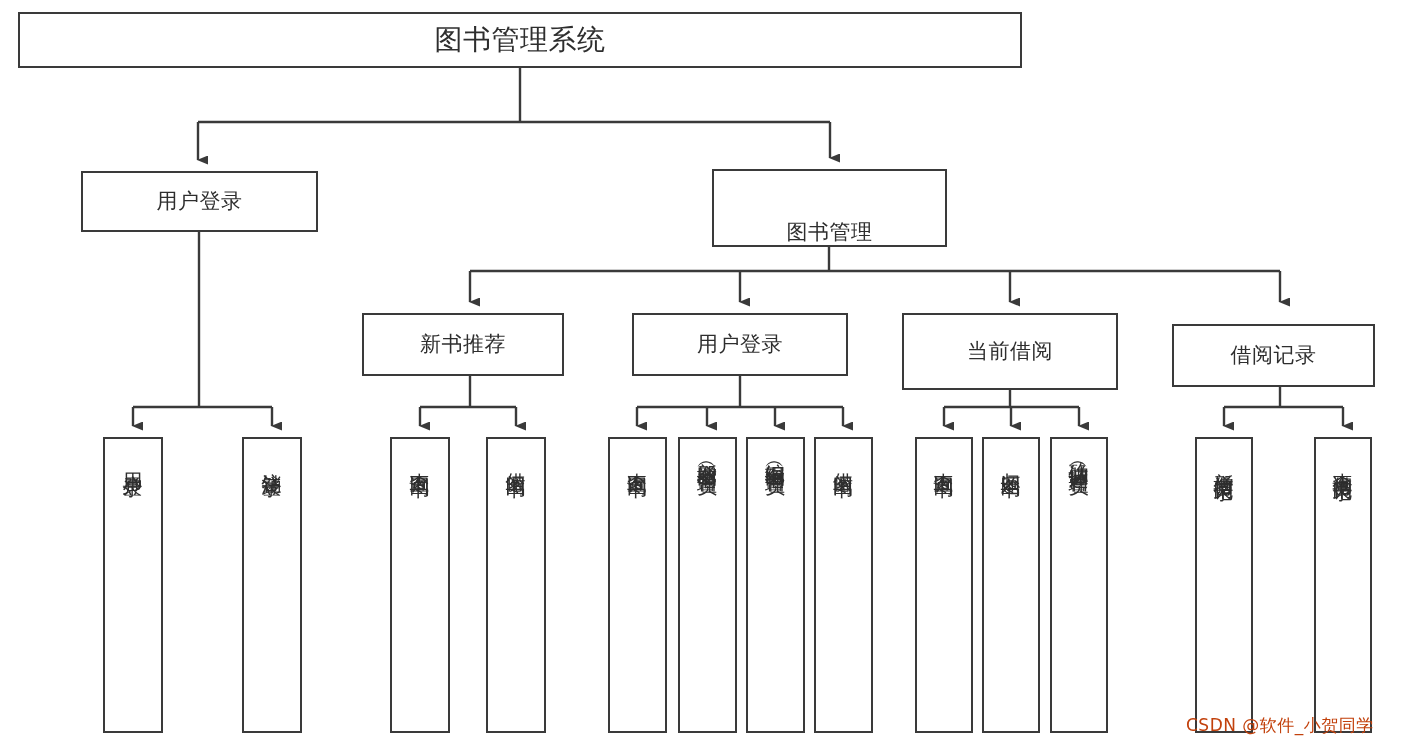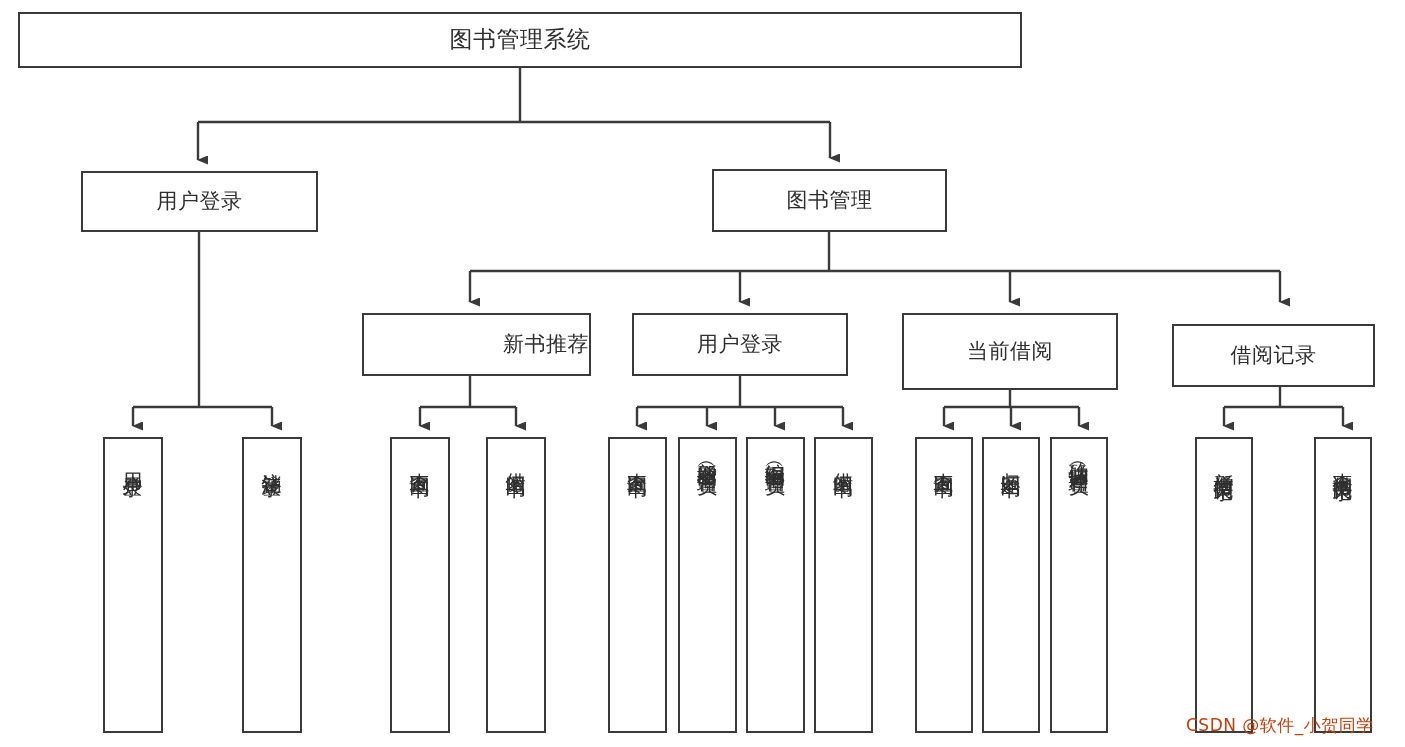--- a/index.html
+++ b/index.html
@@ -43,21 +43,21 @@
     letter-spacing: 0.5px;
     color: #2e2e2e;
     white-space: nowrap;
   }
   
   .node.horiz .label {
     font-size: 21px;
     text-align: center;
   }
   .node.root .label {
-    font-size: 23px;
+    font-size: 28px;
   }
   
   .node.vert {
     align-items: flex-start;
     padding-top: 18px;
   }
   .node.vert .label {
     writing-mode: vertical-rl;
     text-orientation: upright;
     font-size: 20px;
@@ -135,25 +135,25 @@
     </g>
   </svg>
 
   <div class="node horiz root" style="left:18px; top:12px; width:1004px; height:56px;">
     <span class="label">图书管理系统</span>
   </div>
 
   <div class="node horiz" style="left:81px; top:171px; width:237px; height:61px;">
     <span class="label">用户登录</span>
   </div>
-  <div class="node horiz" style="left:712px; top:169px; width:235px; height:63px;">
+  <div class="node horiz" style="left:712px; top:169px; width:235px; height:78px;align-items:flex-end;">
     <span class="label">图书管理</span>
   </div>
 
-  <div class="node horiz" style="left:362px; top:313px; width:229px; height:63px;justify-content:flex-end;">
+  <div class="node horiz" style="left:362px; top:313px; width:202px; height:63px;">
     <span class="label">新书推荐</span>
   </div>
   <div class="node horiz" style="left:632px; top:313px; width:216px; height:63px;">
     <span class="label">用户登录</span>
   </div>
   <div class="node horiz" style="left:902px; top:313px; width:216px; height:77px;">
     <span class="label">当前借阅</span>
   </div>
   <div class="node horiz" style="left:1172px; top:324px; width:203px; height:63px;">
     <span class="label">借阅记录</span>

